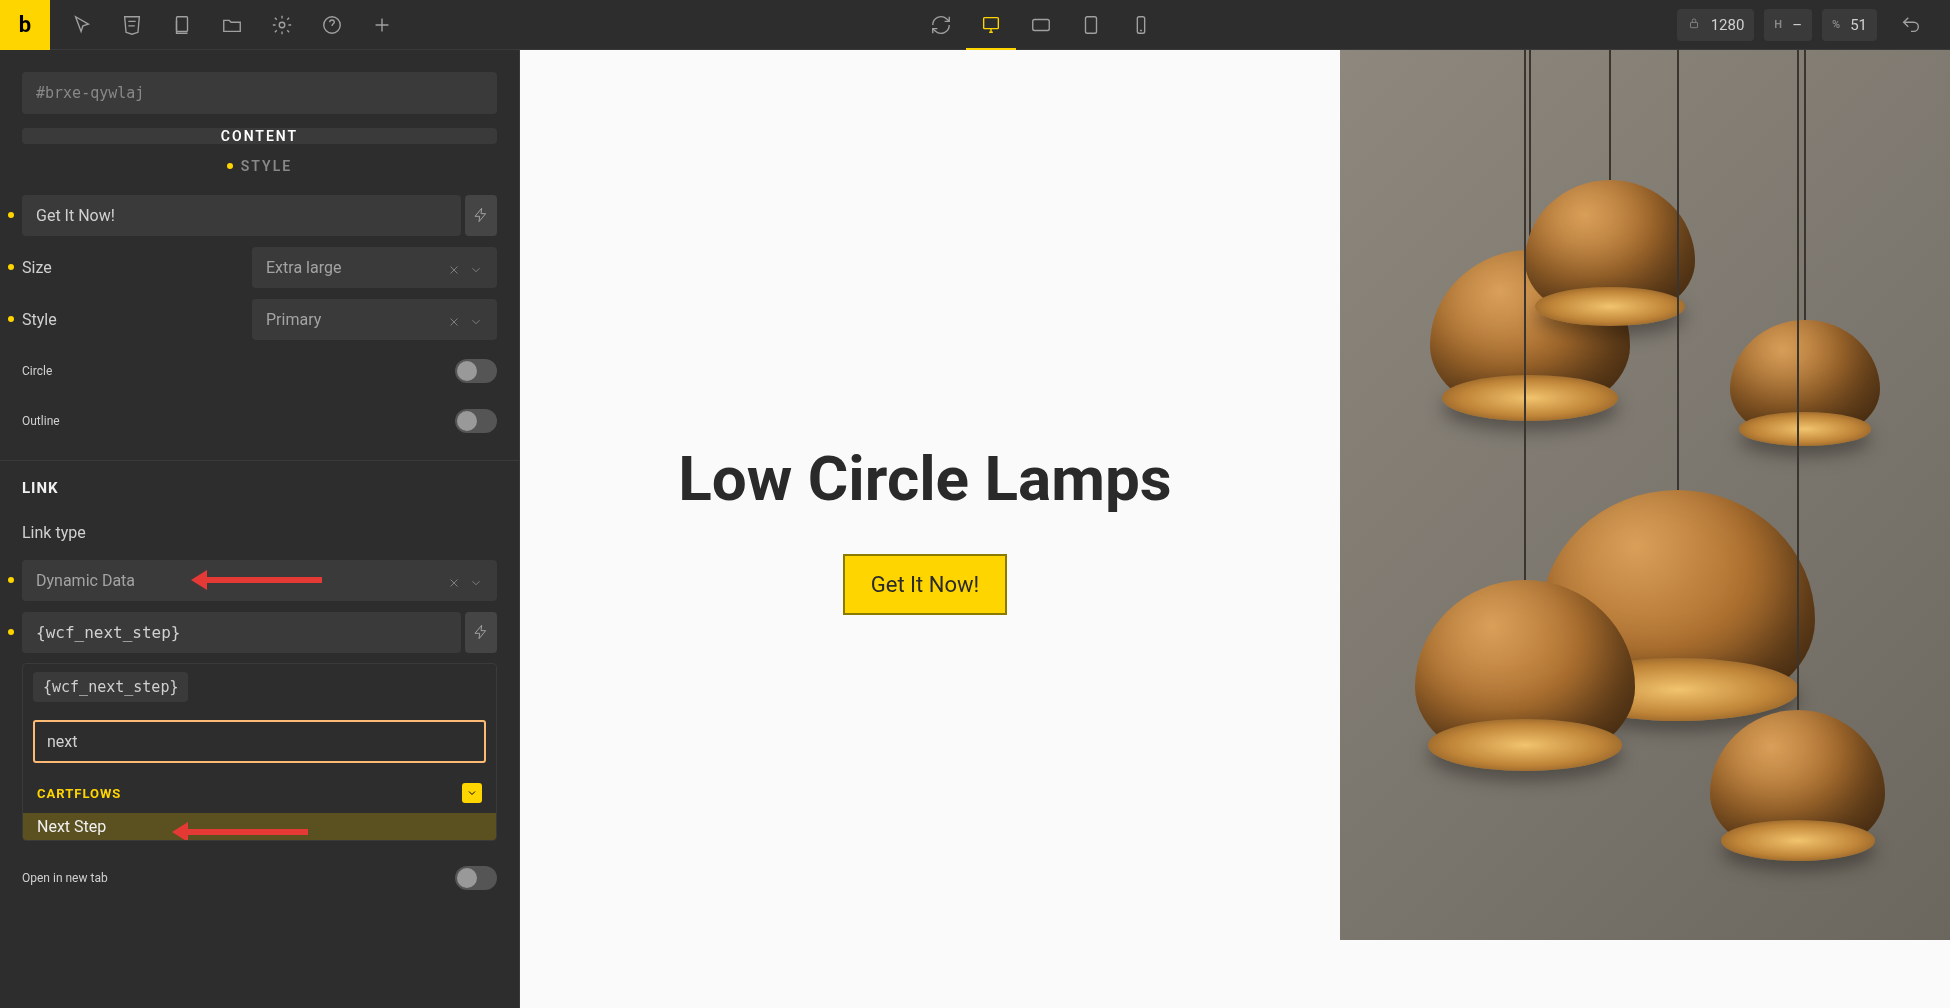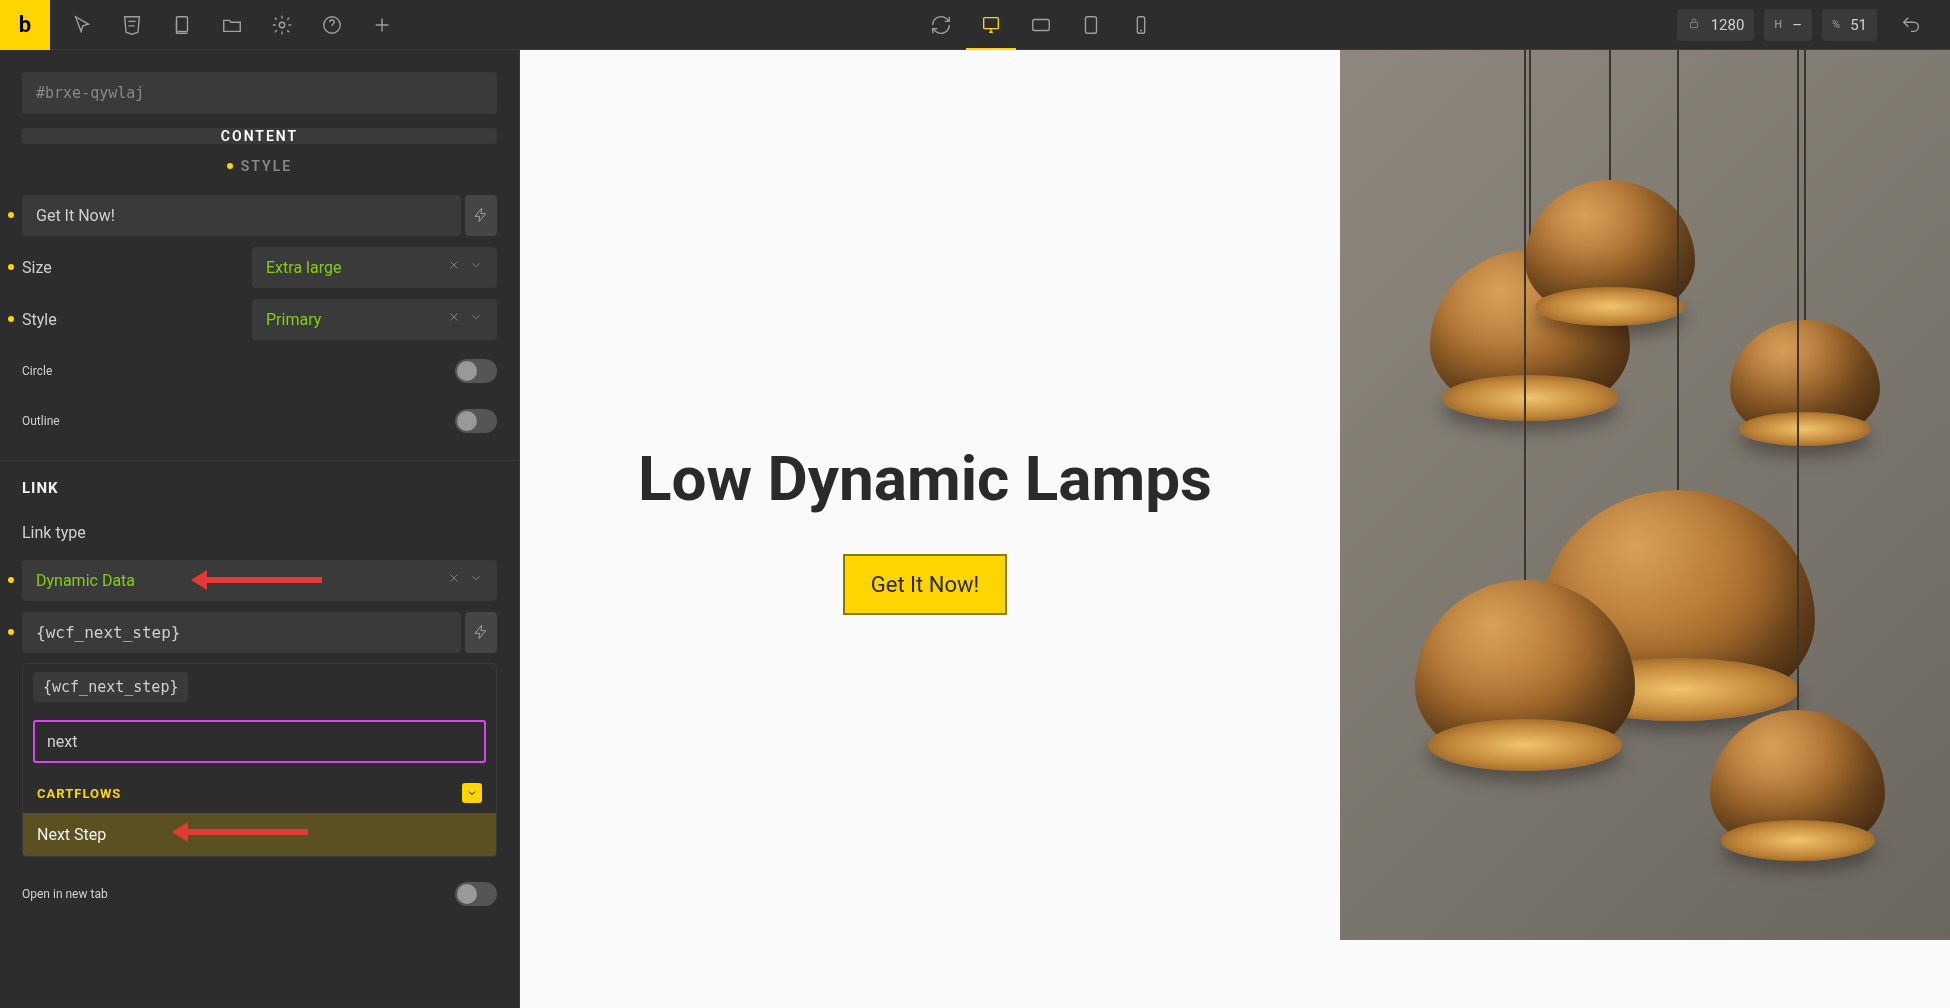--- a/index.html
+++ b/index.html
@@ -51,43 +51,43 @@
 .field-row { display: flex; align-items: center; min-height: 42px; margin-bottom: 10px; position: relative; }
 .field-row .modified-dot { position: absolute; left: -14px; top: 50%; transform: translateY(-50%); width: 6px; height: 6px; border-radius: 50%; background: #ffd500; }
 .field-label { font-size: 16px; color: #d0d0d0; flex: 0 0 230px; }
 .field-control { flex: 1; }
 
 .text-input-wrap { display: flex; gap: 4px; }
 .text-input { flex: 1; background: #3a3a3a; border-radius: 4px; padding: 11px 14px; font-size: 16px; color: #d0d0d0; border: none; outline: none; }
 .dyn-btn { width: 32px; background: #454545; border-radius: 4px; display: flex; align-items: center; justify-content: center; cursor: pointer; }
 .dyn-btn svg { width: 16px; height: 16px; stroke: #a0a0a0; fill: none; stroke-width: 1.5; }
 
-.select { background: #3a3a3a; border-radius: 4px; padding: 11px 14px; font-size: 16px; color: #84cc16; display: flex; align-items: flex-start; justify-content: space-between; cursor: pointer; }
+.select { background: #3a3a3a; border-radius: 4px; padding: 11px 14px; font-size: 16px; color: #a3a3a3; display: flex; align-items: flex-end; justify-content: space-between; cursor: pointer; }
 .select-actions { display: flex; gap: 8px; align-items: center; }
 .select-actions svg { width: 14px; height: 14px; stroke: #888; fill: none; stroke-width: 1.5; }
 
 .toggle-row { display: flex; align-items: center; justify-content: space-between; min-height: 42px; margin-bottom: 8px; }
 .toggle-label { font-size: 12px; color: #d0d0d0; }
 .toggle { width: 42px; height: 24px; background: #555; border-radius: 12px; position: relative; cursor: pointer; }
 .toggle::after { content: ''; position: absolute; width: 20px; height: 20px; background: #999; border-radius: 50%; top: 2px; left: 2px; }
 
 .section-divider { height: 1px; background: #3a3a3a; margin: 18px -22px; }
 .section-title { font-size: 15px; font-weight: 700; letter-spacing: 1px; color: #f0f0f0; margin-bottom: 14px; }
 
 
 .dd-panel { margin-top: 4px; background: #2d2d2d; border: 1px solid #3a3a3a; border-radius: 4px; overflow: hidden; }
 .dd-tag-area { padding: 8px 10px; }
 .dd-tag { display: inline-block; background: #3a3a3a; border-radius: 4px; padding: 6px 10px; font-family: monospace; font-size: 15px; color: #d0d0d0; }
 .dd-search-wrap { padding: 10px; }
-.dd-search { width: 100%; background: #2d2d2d; border: 2px solid #d946ef; border-radius: 3px; padding: 10px 12px; font-size: 16px; color: #d0d0d0; outline: none; }
+.dd-search { width: 100%; background: #2d2d2d; border: 2px solid #fdba74; border-radius: 3px; padding: 10px 12px; font-size: 16px; color: #d0d0d0; outline: none; }
 .dd-group-header { background: #2d2d2d; padding: 10px 14px; display: flex; align-items: center; justify-content: space-between; }
 .dd-group-title { font-size: 13px; font-weight: 700; letter-spacing: 1px; color: #ffd500; }
 .dd-group-chevron { width: 20px; height: 20px; background: #ffd500; border-radius: 3px; display: flex; align-items: center; justify-content: center; }
 .dd-group-chevron svg { width: 12px; height: 12px; stroke: #000; fill: none; stroke-width: 2; }
-.dd-item { background: #5a5020; padding: 12px 14px; font-size: 16px; color: #f0f0f0; cursor: pointer; position: relative; }
+.dd-item { background: #5a5020; padding: 4px 14px; font-size: 16px; color: #f0f0f0; cursor: pointer; position: relative; }
 
 
 .red-arrow { position: absolute; height: 6px; background: #e53935; }
 .red-arrow::before { content: ''; position: absolute; left: -16px; top: -7px; border: 10px solid transparent; border-right: 16px solid #e53935; }
 .canvas-left { flex: 1; display: flex; flex-direction: column; align-items: center; justify-content: center; padding-right: 620px;}
 .canvas-heading { font-size: 62px; font-weight: 700; color: #2a2a2a; text-align: center; line-height: 1.15; margin-bottom: 40px; }
 .canvas-button { background: #ffd500; border: 2px solid #8a7a00; padding: 16px 26px; font-size: 22px; color: #2a2a2a; cursor: pointer; }
 
 
 .lamp-scene { position: absolute; right: 0; top: 0; width: 610px; height: 890px; background: linear-gradient(135deg,#8d877d 0%,#7a756c 60%,#6c675e 100%); overflow: hidden; }
@@ -333,21 +333,21 @@
 
       <div class="toggle-row" style="margin-top:16px;">
         <div class="toggle-label">Open in new tab</div>
         <div class="toggle"></div>
       </div>
     </div>
   </div>
 
   <div class="canvas">
     <div class="canvas-left">
-      <div class="canvas-heading">Low Dynamic Lamps</div>
+      <div class="canvas-heading">Low Circle Lamps</div>
       <div class="canvas-button">Get It Now!</div>
     </div>
     <div class="lamp-scene">
       <div class="lamp" style="left:90px; top:200px; width:200px; height:165px;">
           <div class="cord"></div>
           <div class="shade"></div>
         </div>
       <div class="lamp" style="left:185px; top:130px; width:170px; height:140px;">
           <div class="cord"></div>
           <div class="shade"></div>

